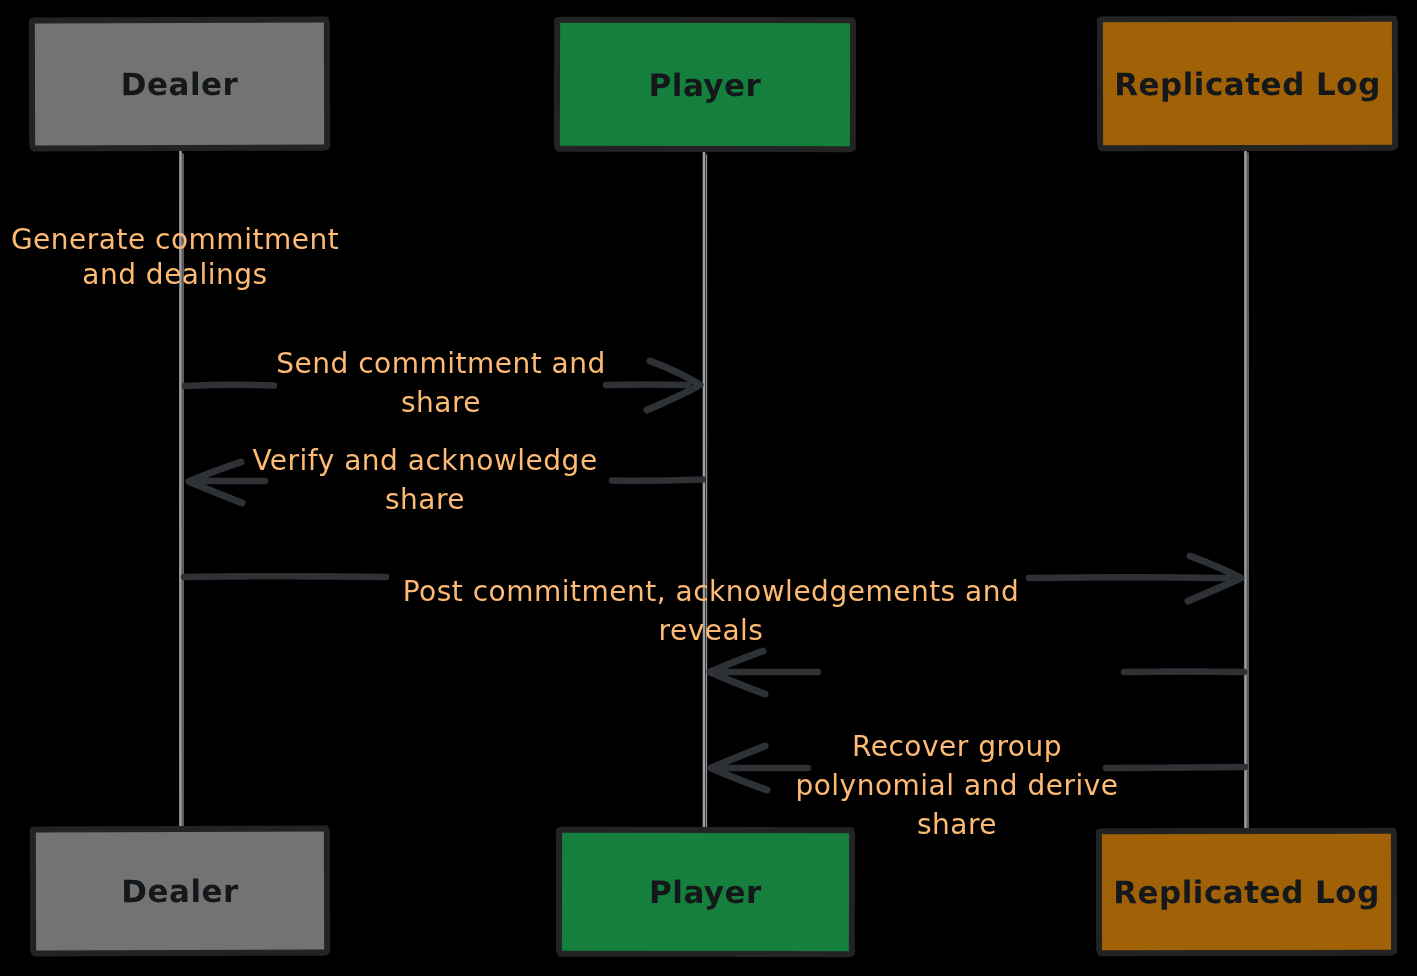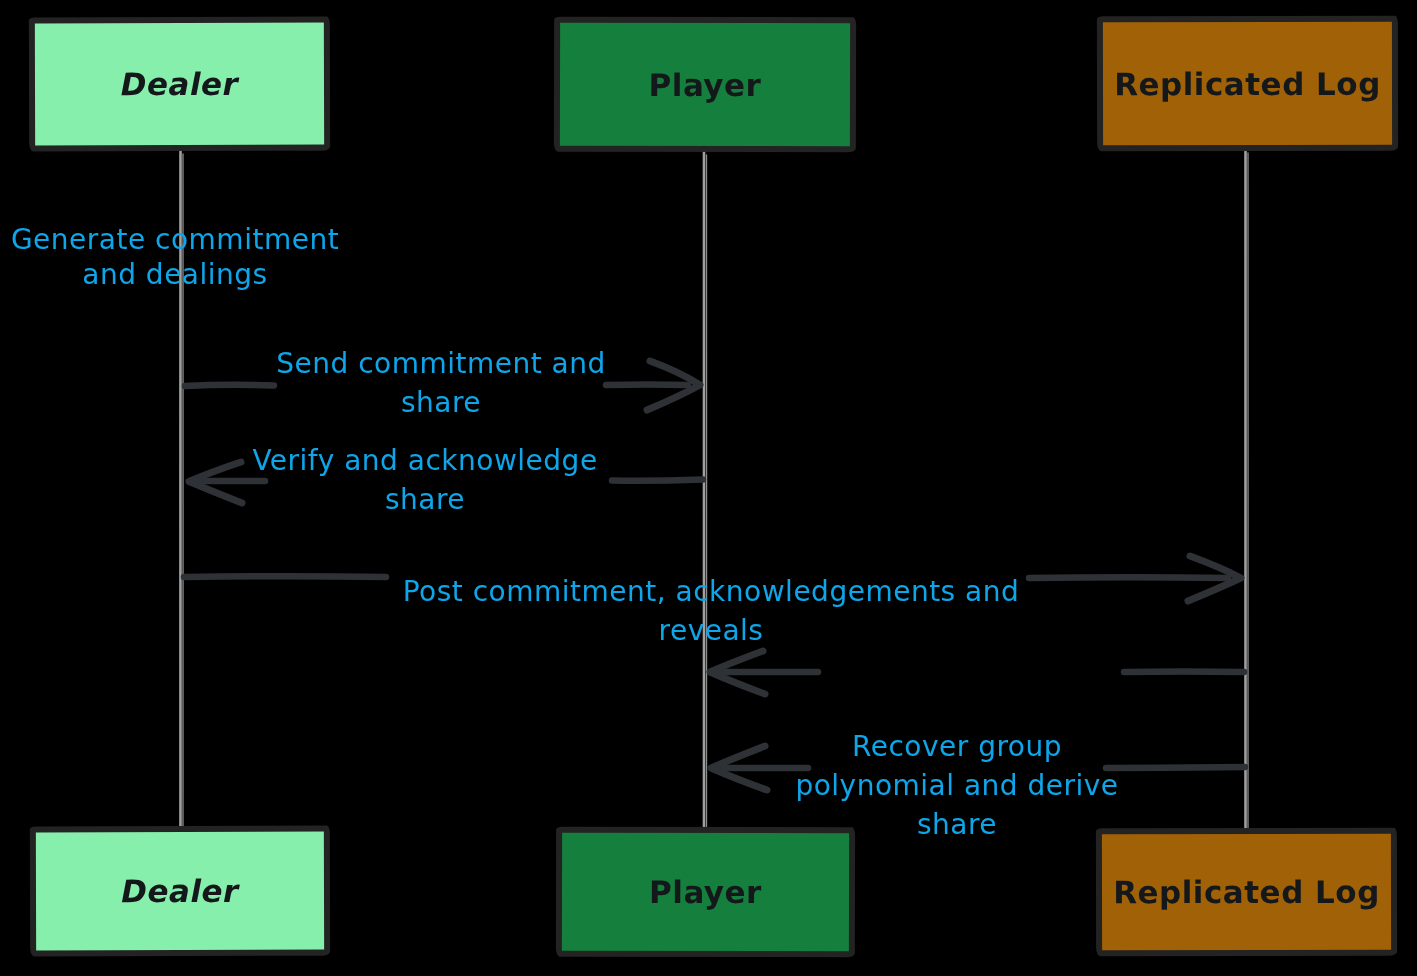--- a/index.html
+++ b/index.html
@@ -49,37 +49,37 @@
   }
   .actor-box {
     position: absolute;
     border: 6px solid #232323;
     border-radius: 6px 3px 8px 4px / 3px 8px 4px 9px;
     display: flex;
     align-items: center;
     justify-content: center;
     box-sizing: border-box;
   }
-  .actor-box.fill-green  { background: #86efac; transform: rotate(-0.15deg); font-style: italic; }
+  .actor-box.fill-green  { background: #737373; transform: rotate(-0.15deg); }
   .actor-box.fill-blue   { background: #15803d; transform: rotate(0.12deg); }
   .actor-box.fill-yellow { background: #a16207; transform: rotate(-0.1deg); }
   .actor-label {
     font-size: 31px;
     font-weight: 600;
     color: #15181b;
     letter-spacing: 0.5px;
     white-space: nowrap;
   }
   .msg-label {
     position: absolute;
     transform: translate(-50%, -50%);
     font-size: 28px;
     line-height: 39px;
     letter-spacing: 0.5px;
-    color: #0ea5e9;
+    color: #fdba74;
     text-align: center;
     white-space: pre-line;
   }
   .msg-label.note {
     line-height: 35px;
   }
 </style>
 </head>
 <body>
 

